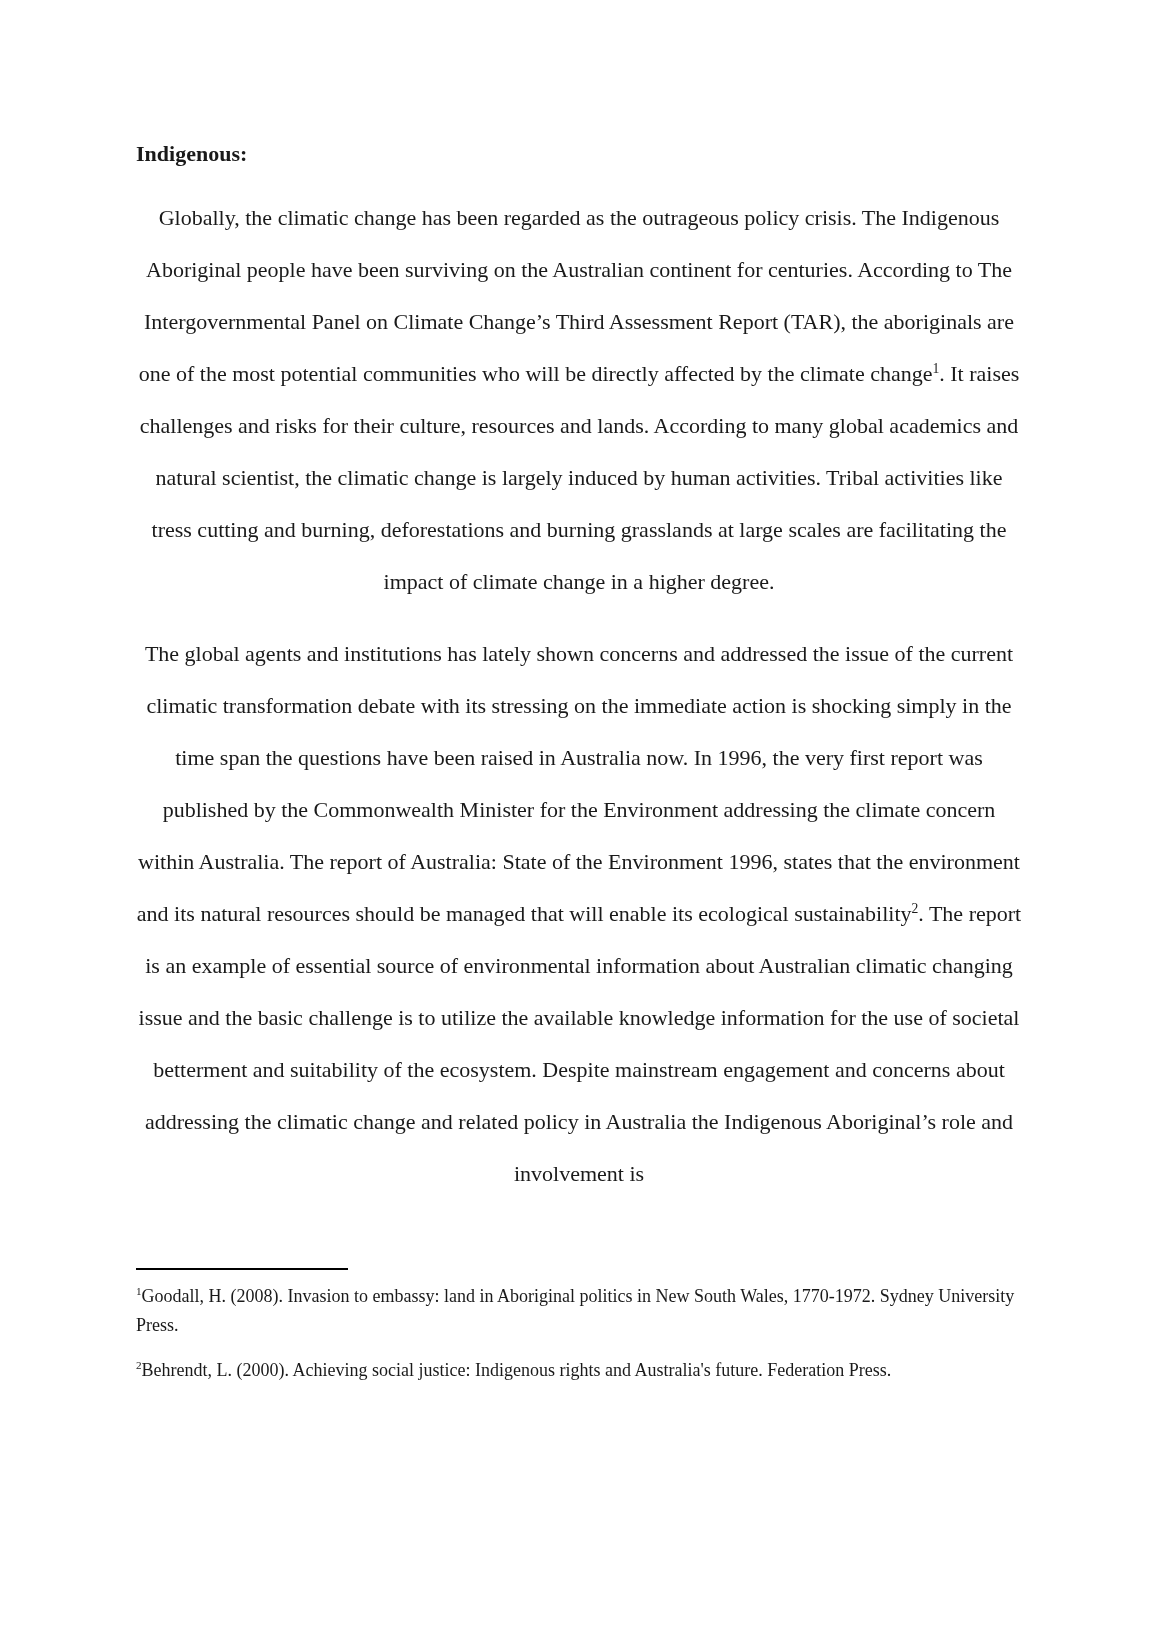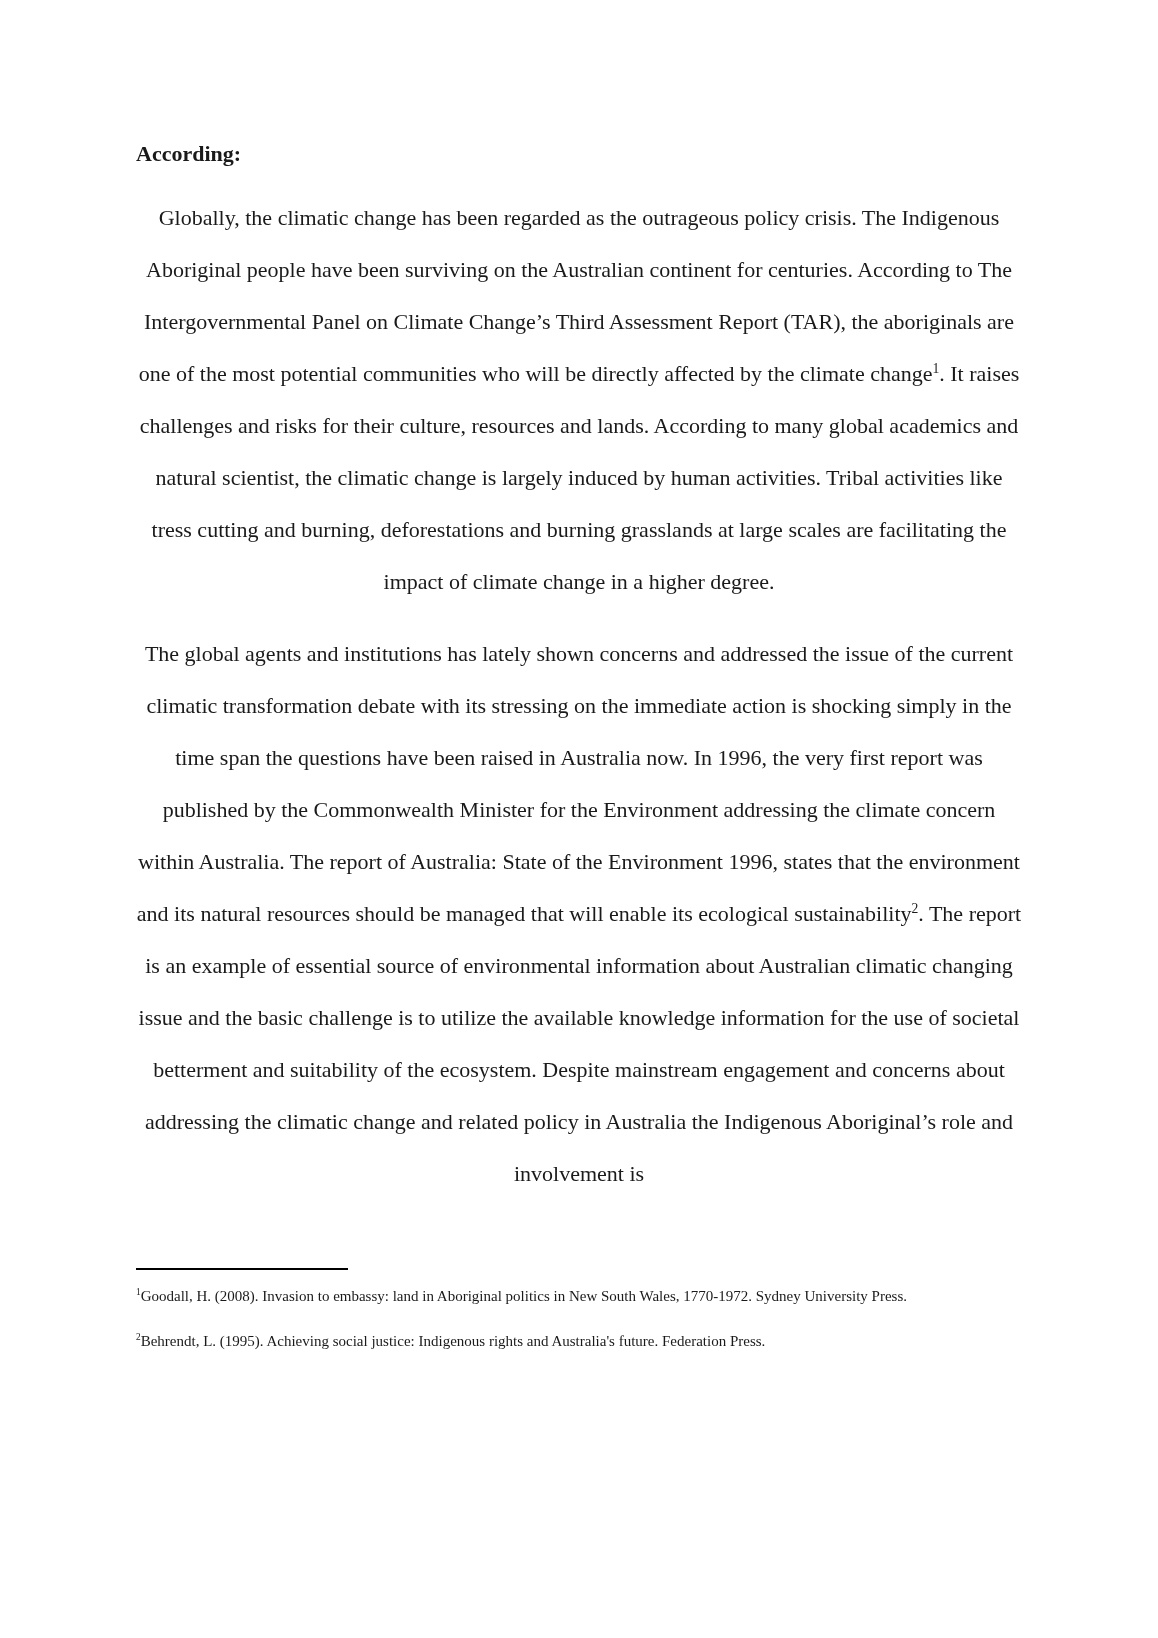--- a/index.html
+++ b/index.html
@@ -41,37 +41,37 @@
     top: 1268px;
     width: 886px;
   }
   .footnote-rule {
     width: 212px;
     border: 0;
     border-top: 2px solid #000000;
     margin: 0 0 12px 0;
   }
   .footnote {
-    font-size: 15px;
+    font-size: 18px;
     line-height: 29px;
     margin: 0 0 16px 0;
   }
 </style>
 </head>
 <body>
 
 <div class="page">
 
-  <h2 class="doc-heading">According:</h2>
+  <h2 class="doc-heading">Indigenous:</h2>
 
   <p class="doc-paragraph">Globally, the climatic change has been regarded as the outrageous policy crisis. The Indigenous Aboriginal people have been surviving on the Australian continent for centuries. According to The Intergovernmental Panel on Climate Change’s Third Assessment Report (TAR), the aboriginals are one of the most potential communities who will be directly affected by the climate change<sup>1</sup>. It raises challenges and risks for their culture, resources and lands. According to many global academics and natural scientist, the climatic change is largely induced by human activities. Tribal activities like tress cutting and burning, deforestations and burning grasslands at large scales are facilitating the impact of climate change in a higher degree.</p>
 
   <p class="doc-paragraph">The global agents and institutions has lately shown concerns and addressed the issue of the current climatic transformation debate with its stressing on the immediate action is shocking simply in the time span the questions have been raised in Australia now. In 1996, the very first report was published by the Commonwealth Minister for the Environment addressing the climate concern within Australia. The report of Australia: State of the Environment 1996, states that the environment and its natural resources should be managed that will enable its ecological sustainability<sup>2</sup>. The report is an example of essential source of environmental information about Australian climatic changing issue and the basic challenge is to utilize the available knowledge information for the use of societal betterment and suitability of the ecosystem. Despite mainstream engagement and concerns about addressing the climatic change and related policy in Australia the Indigenous Aboriginal’s role and involvement is</p>
 
   <div class="footnotes">
     <hr class="footnote-rule">
 
     <p class="footnote"><sup>1</sup><span>Goodall, H. (2008). Invasion to embassy: land in Aboriginal politics in New South Wales, 1770-1972. Sydney University Press.</span></p>
 
-    <p class="footnote"><sup>2</sup><span>Behrendt, L. (1995). Achieving social justice: Indigenous rights and Australia's future. Federation Press.</span></p>
+    <p class="footnote"><sup>2</sup><span>Behrendt, L. (2000). Achieving social justice: Indigenous rights and Australia's future. Federation Press.</span></p>
   </div>
 
 </div>
 
 </body></html>

